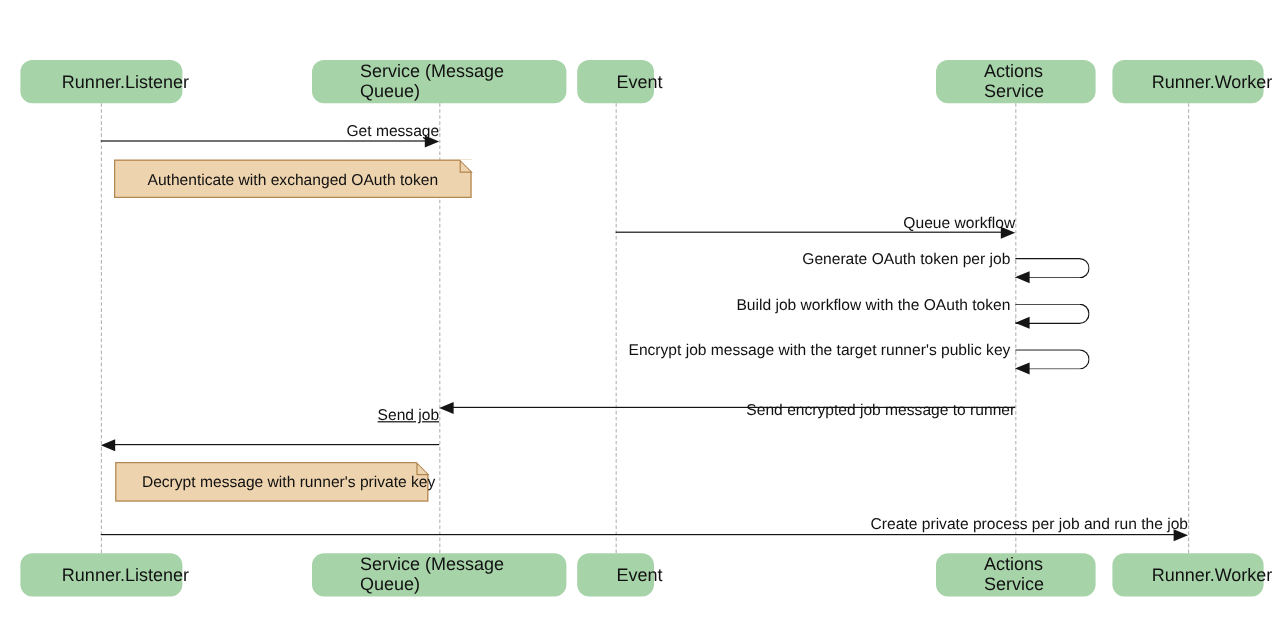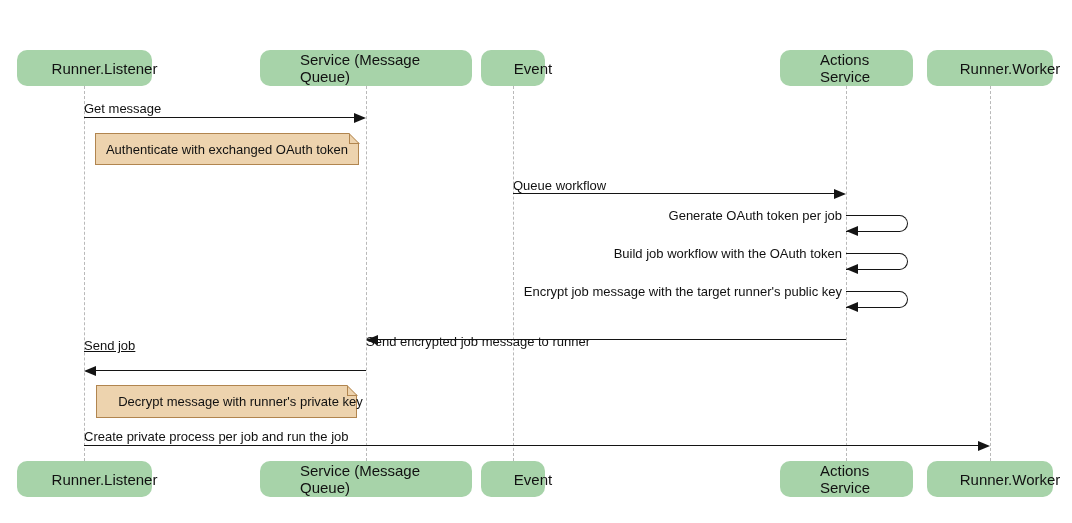--- a/index.html
+++ b/index.html
@@ -14,21 +14,21 @@
   .participant{
     position:absolute;height:36px;background:#A7D3A9;border-radius:10px;
     display:flex;align-items:center;justify-content:center;
     font-size:15px;color:#111;box-sizing:border-box;padding-left:40px;
   }
   .lifeline{
     position:absolute;top:86px;height:375px;width:0;
     border-left:1px dashed #b9b9b9;
   }
   .msg-label{
-    position:absolute;font-size:13px;color:#111;text-align:left;
+    position:absolute;font-size:13px;color:#111;text-align:right;
     white-space:nowrap;line-height:16px;
   }
   .msg-label.right{text-align:right;}
   .msg-line{
     position:absolute;height:0;border-top:1.5px solid #141414;
   }
   .arrowhead{
     position:absolute;width:0;height:0;
     border-top:5px solid transparent;border-bottom:5px solid transparent;
   }
@@ -73,21 +73,21 @@
   <div class="participant" style="left:17px;top:50px;width:135px;">Runner.Listener</div>
   <div class="participant" style="left:260px;top:50px;width:212px;">Service (Message Queue)</div>
   <div class="participant" style="left:481px;top:50px;width:64px;">Event</div>
   <div class="participant" style="left:780px;top:50px;width:133px;">Actions Service</div>
   <div class="participant" style="left:927px;top:50px;width:126px;">Runner.Worker</div>
 
   <div class="msg-label" style="left:84px;top:101px;width:282px;">Get message</div>
   <div class="msg-line" style="left:84px;top:117px;width:271px;"></div>
   <div class="arrowhead to-right" style="left:354px;top:113px;"></div>
 
-  <div class="note" style="left:95px;top:133px;width:264px;height:32px;">
+  <div class="note" style="left:95px;top:133px;width:298px;height:32px;">
     <span>Authenticate with exchanged OAuth token</span>
     <span class="note-fold"></span>
     <span class="note-fold-crease"></span>
     <span class="note-fold-inner"></span>
   </div>
 
   <div class="msg-label" style="left:513px;top:178px;width:333px;">Queue workflow</div>
   <div class="msg-line" style="left:513px;top:193px;width:322px;"></div>
   <div class="arrowhead to-right" style="left:834px;top:189px;"></div>
 

